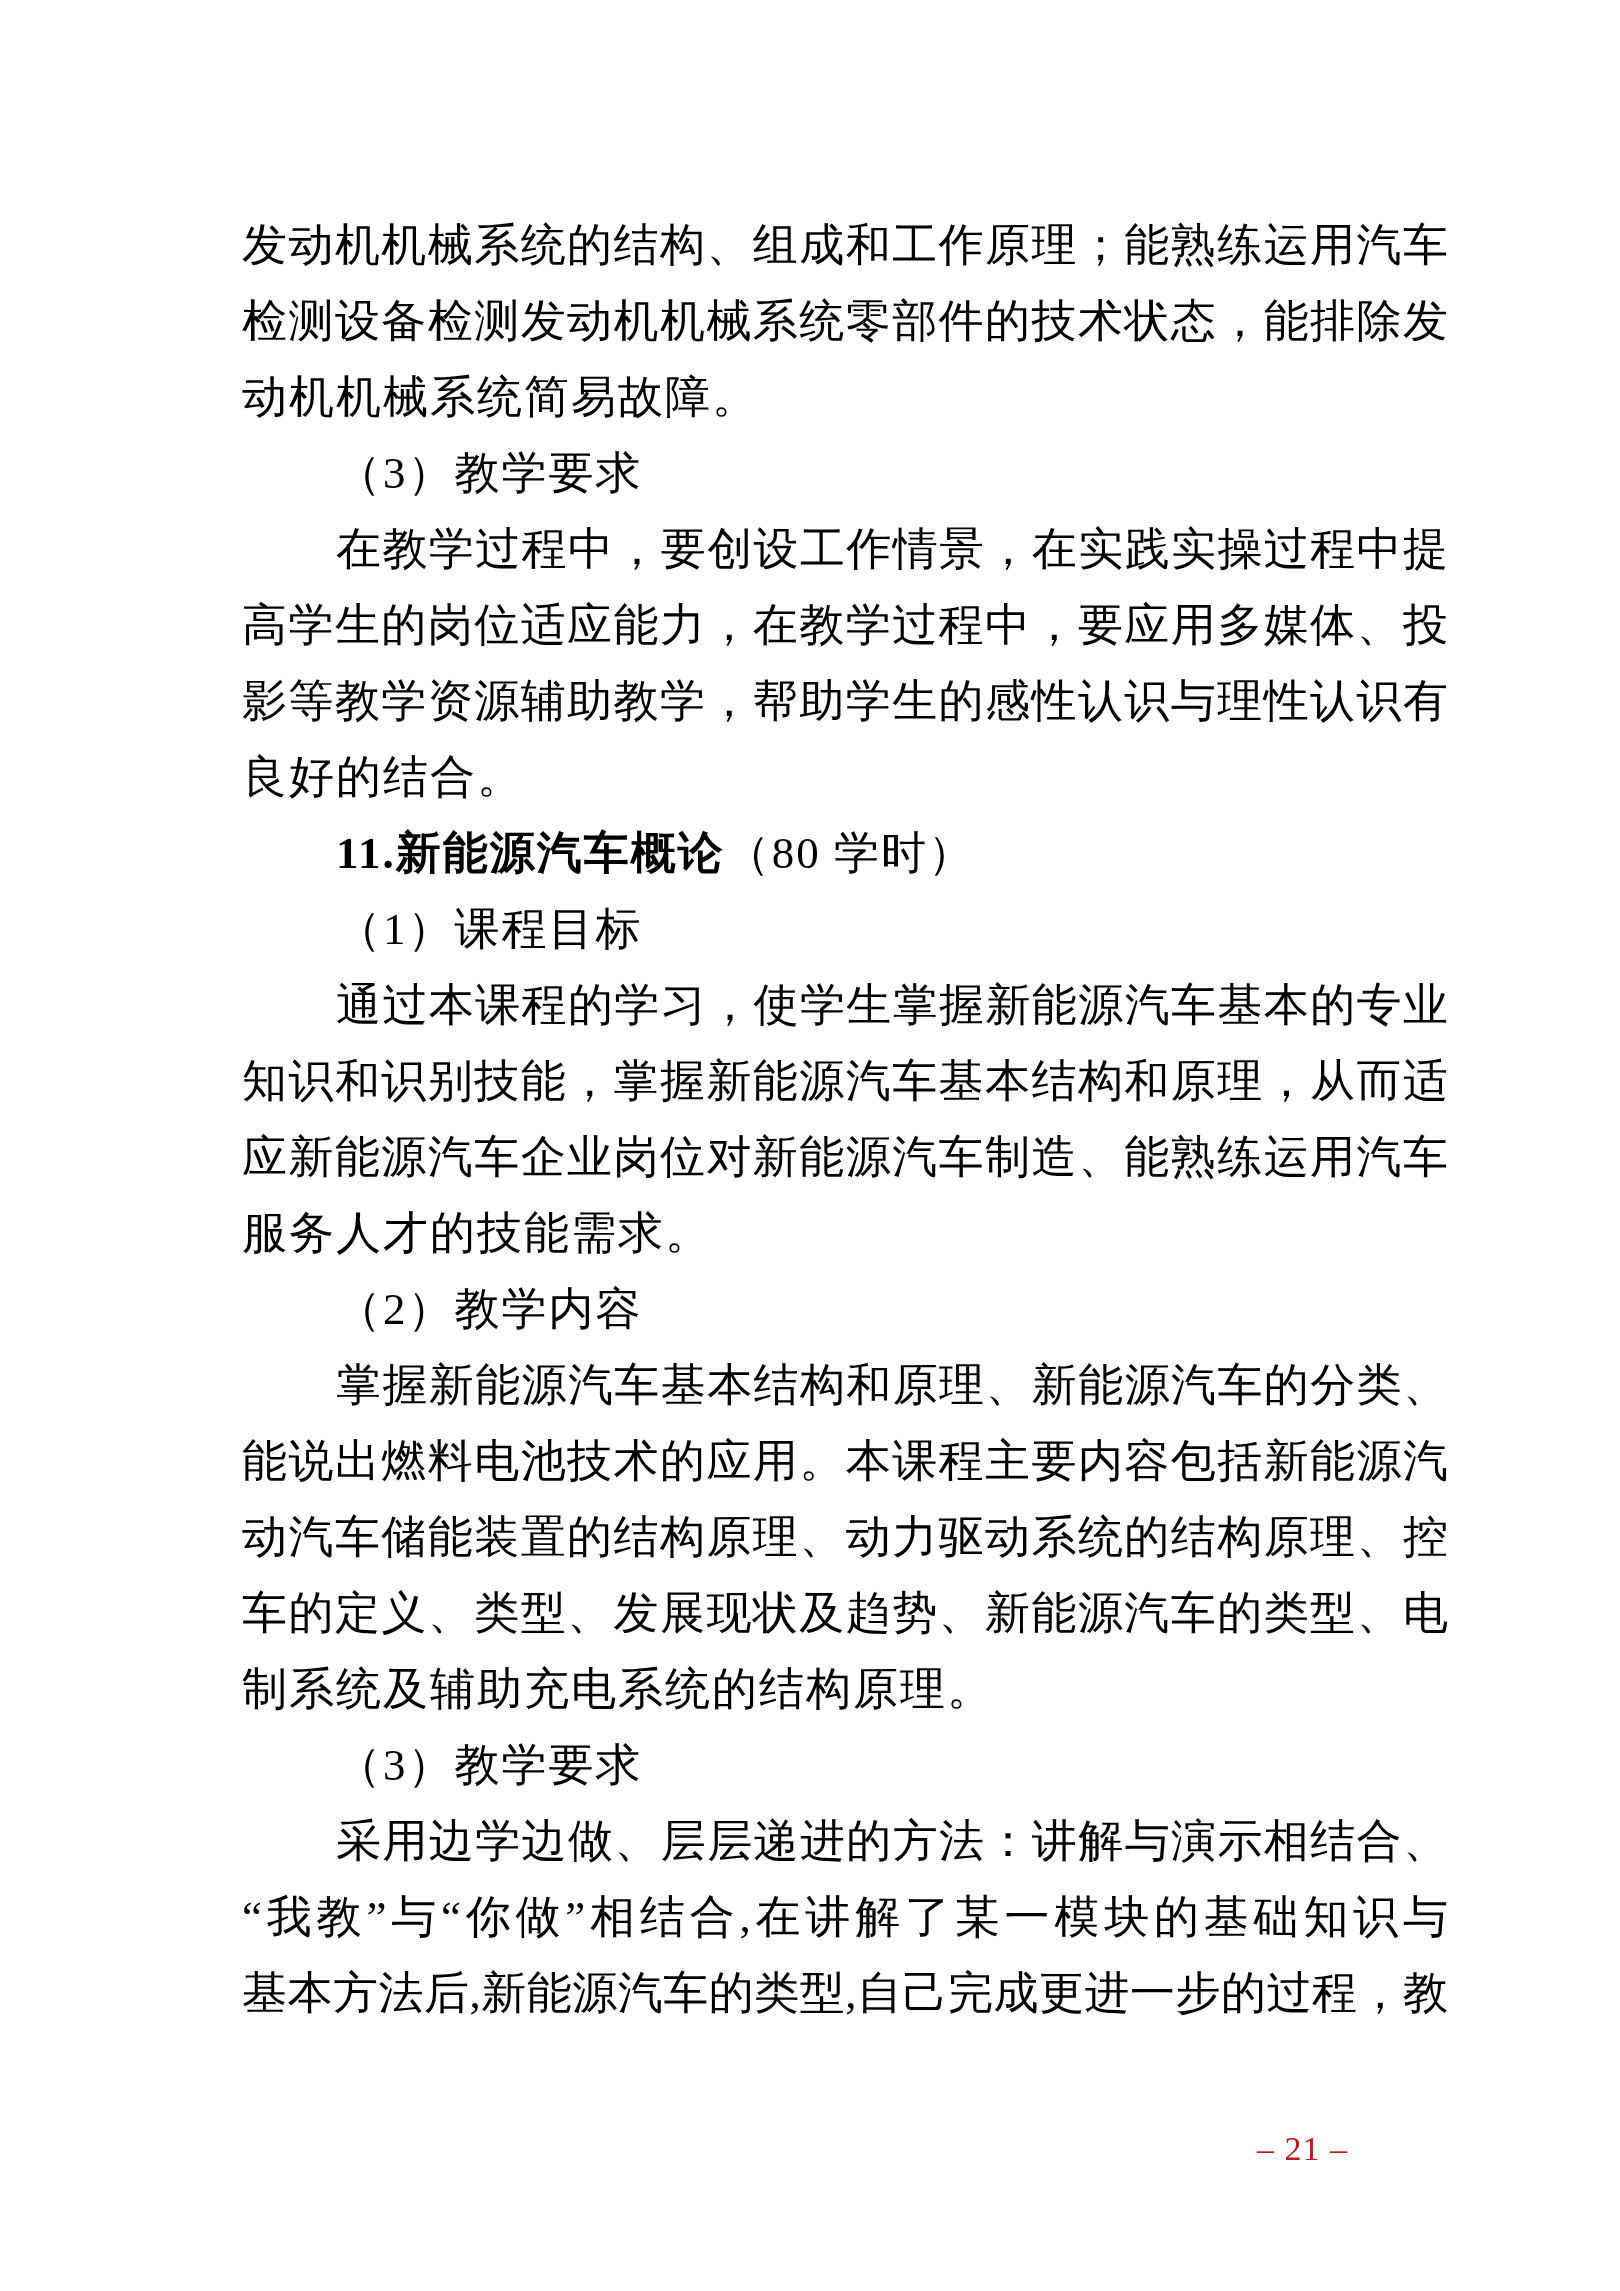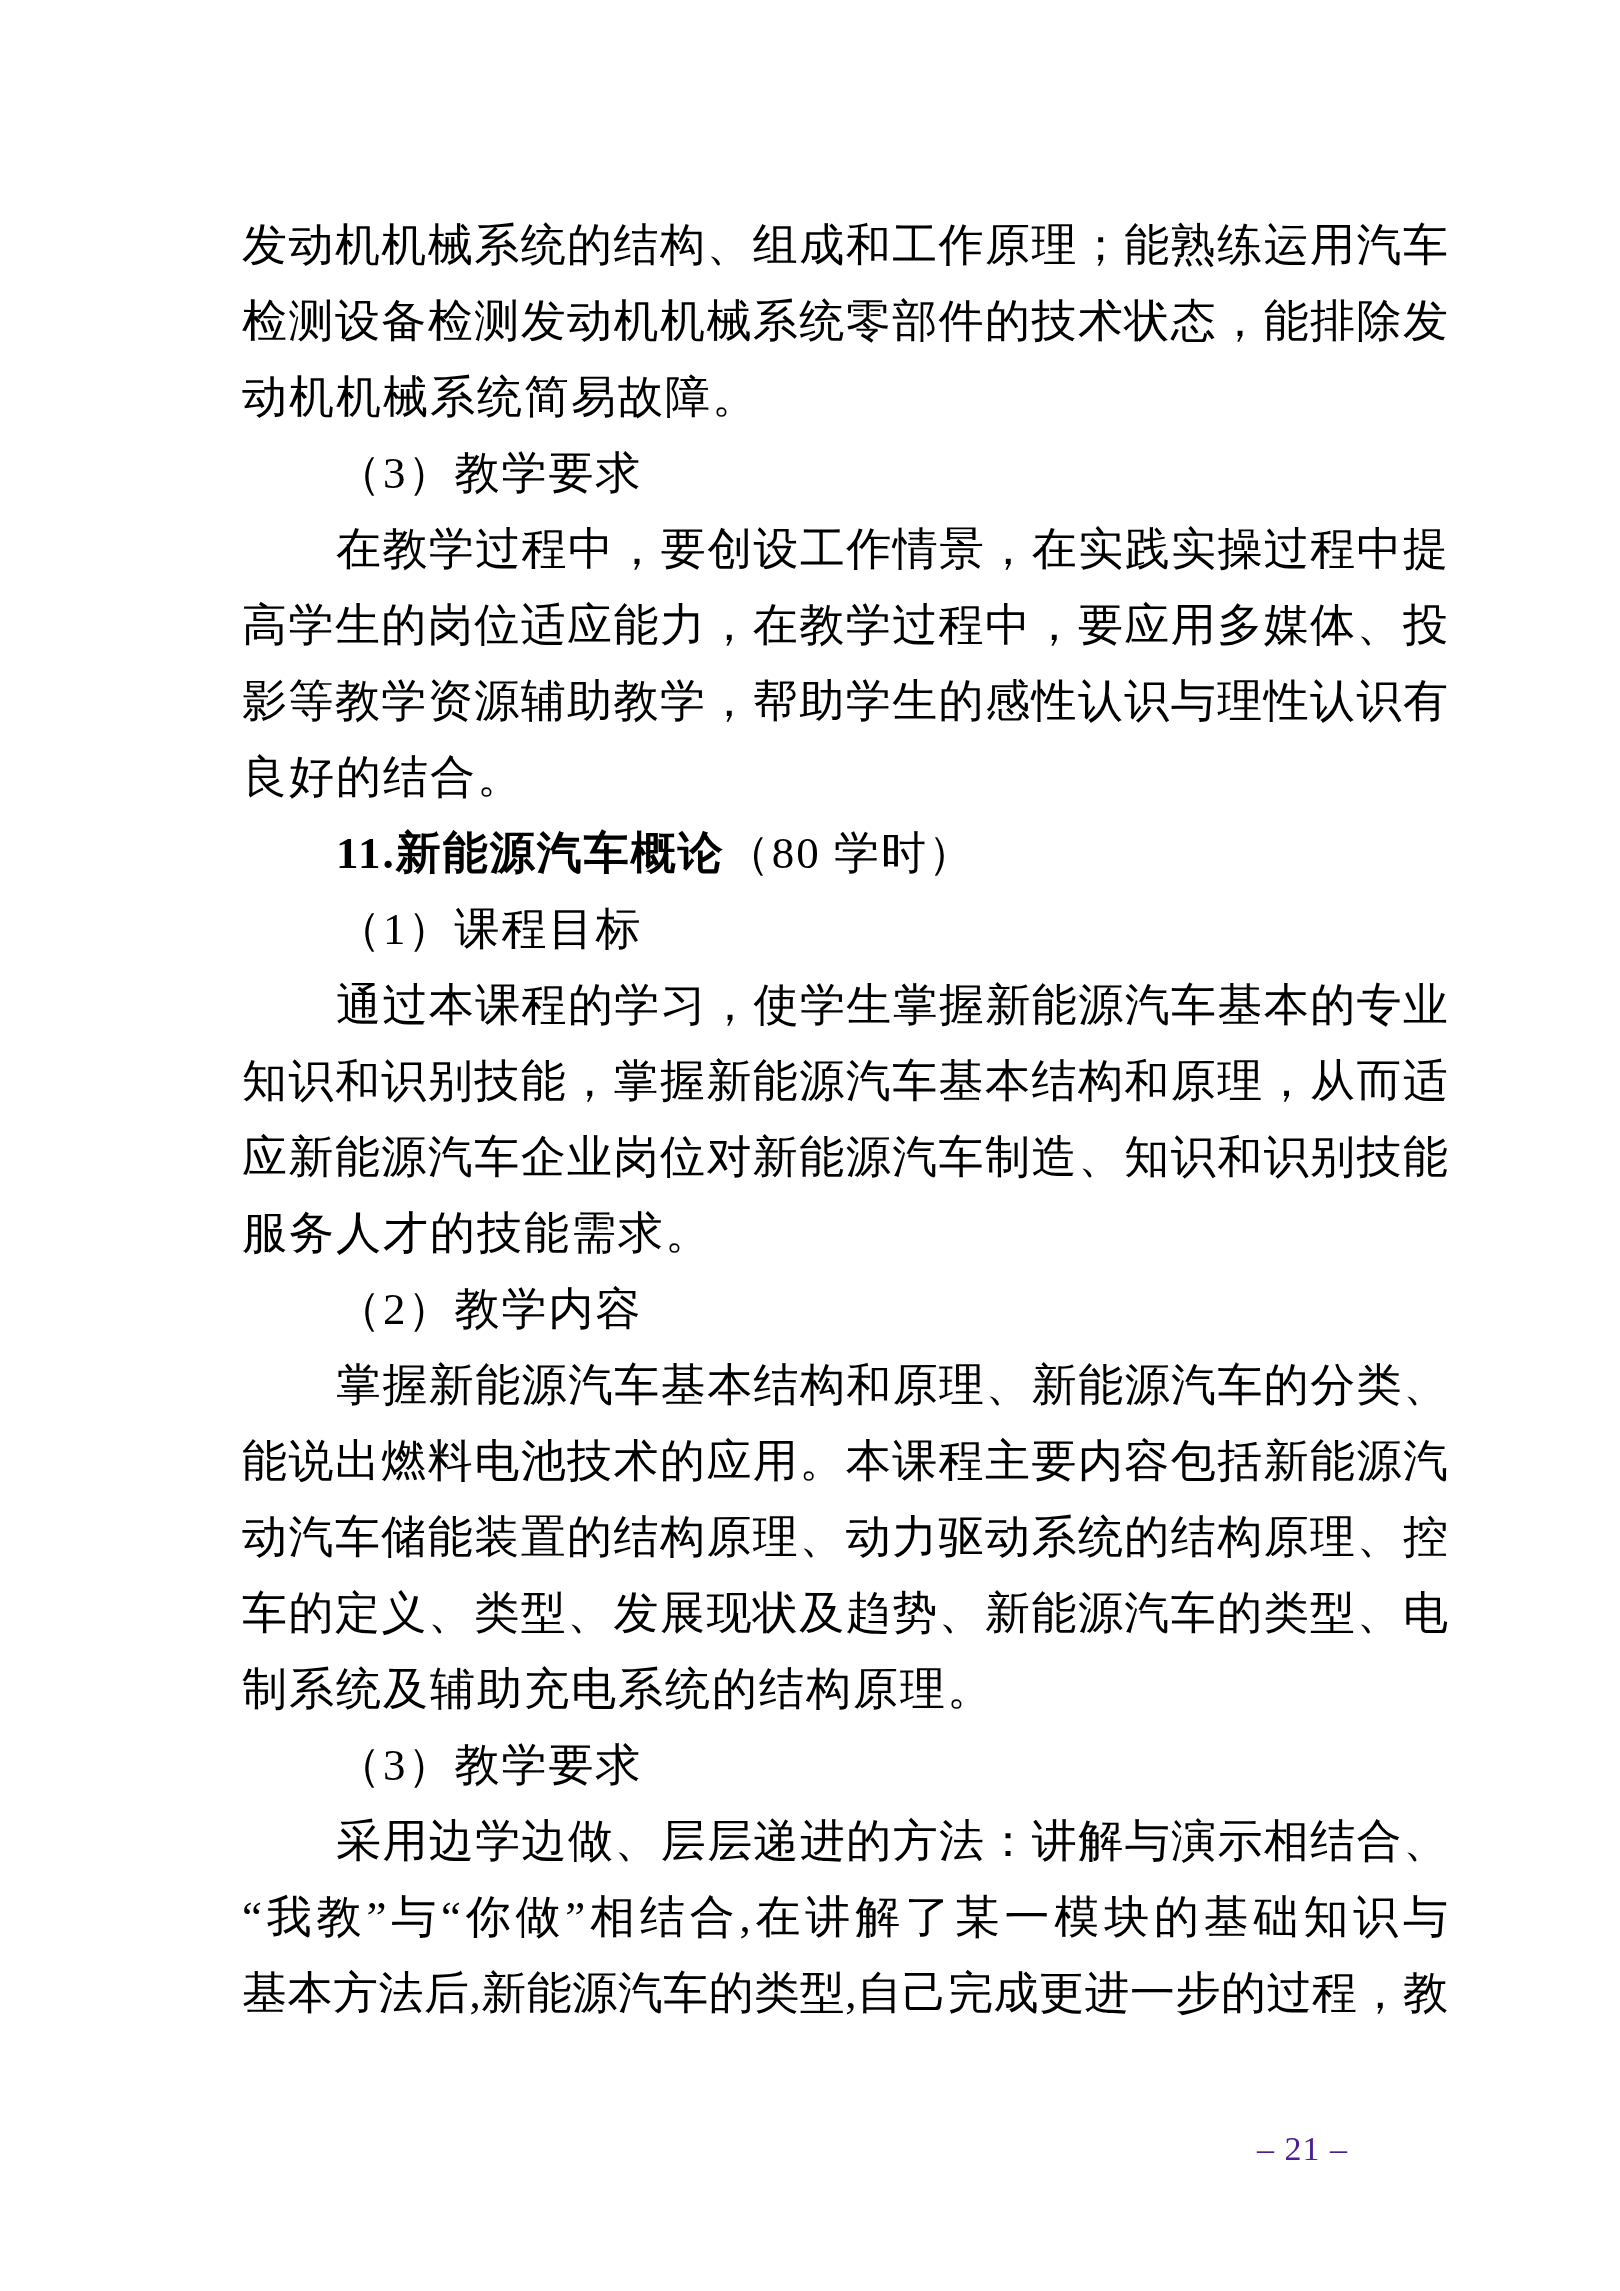--- a/index.html
+++ b/index.html
@@ -55,42 +55,42 @@
   .line.heading .bold-part {
     font-weight: 700;
   }
   .page-number {
     position: absolute;
     left: 1257px;
     top: 2129px;
     font-size: 34px;
     line-height: 39px;
     letter-spacing: 1px;
-    color: #4c1d95;
+    color: #b91c1c;
     font-family: "Liberation Serif", serif;
   }
 </style>
 </head>
 <body>
 
 <div class="page">
   <div class="text-block">
       <div class="line full">发动机机械系统的结构、组成和工作原理；能熟练运用汽车</div>
       <div class="line full">检测设备检测发动机机械系统零部件的技术状态，能排除发</div>
       <div class="line end">动机机械系统简易故障。</div>
       <div class="line label">（3）教学要求</div>
       <div class="line first-full">在教学过程中，要创设工作情景，在实践实操过程中提</div>
       <div class="line full">高学生的岗位适应能力，在教学过程中，要应用多媒体、投</div>
       <div class="line full">影等教学资源辅助教学，帮助学生的感性认识与理性认识有</div>
       <div class="line end">良好的结合。</div>
       <div class="line heading"><span class="bold-part">11.新能源汽车概论</span><span>（80 学时）</span></div>
       <div class="line label">（1）课程目标</div>
       <div class="line first-full">通过本课程的学习，使学生掌握新能源汽车基本的专业</div>
       <div class="line full">知识和识别技能，掌握新能源汽车基本结构和原理，从而适</div>
-      <div class="line full">应新能源汽车企业岗位对新能源汽车制造、知识和识别技能</div>
+      <div class="line full">应新能源汽车企业岗位对新能源汽车制造、能熟练运用汽车</div>
       <div class="line end">服务人才的技能需求。</div>
       <div class="line label">（2）教学内容</div>
       <div class="line first-full">掌握新能源汽车基本结构和原理、新能源汽车的分类、</div>
       <div class="line full">能说出燃料电池技术的应用。本课程主要内容包括新能源汽</div>
       <div class="line full">动汽车储能装置的结构原理、动力驱动系统的结构原理、控</div>
       <div class="line full">车的定义、类型、发展现状及趋势、新能源汽车的类型、电</div>
       <div class="line end">制系统及辅助充电系统的结构原理。</div>
       <div class="line label">（3）教学要求</div>
       <div class="line first-full">采用边学边做、层层递进的方法：讲解与演示相结合、</div>
       <div class="line full">“我教”与“你做”相结合,在讲解了某一模块的基础知识与</div>

